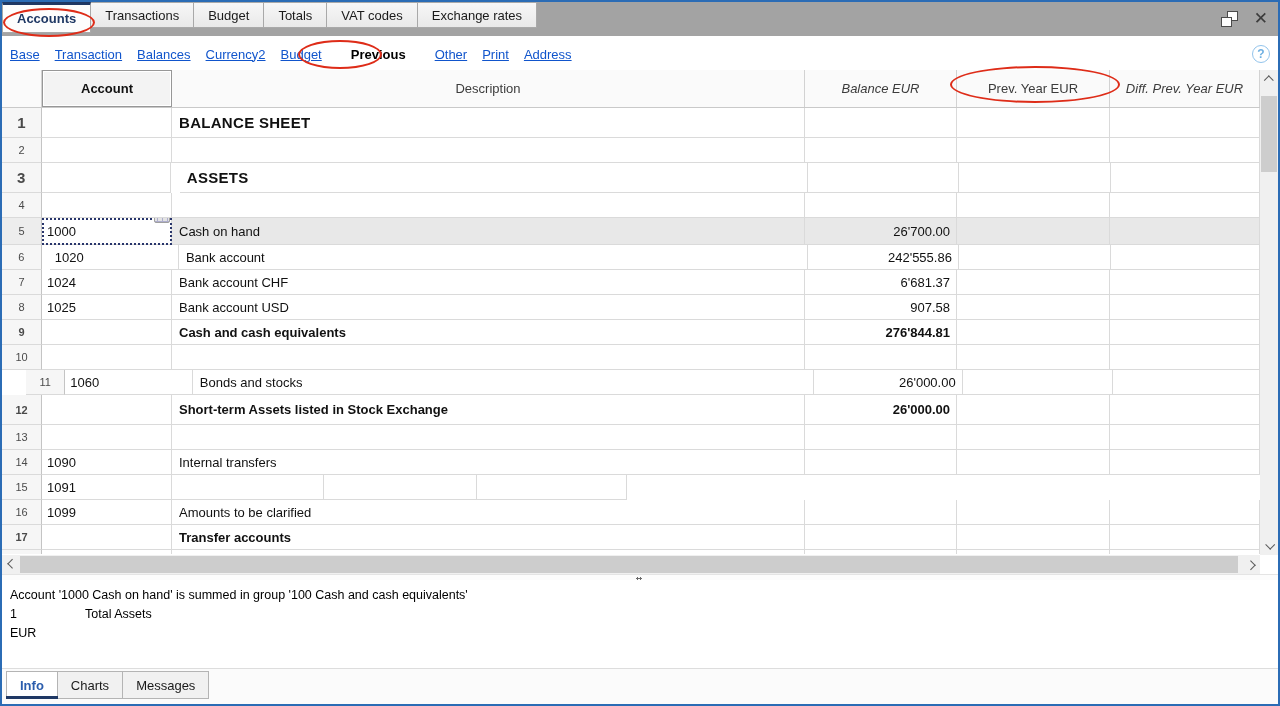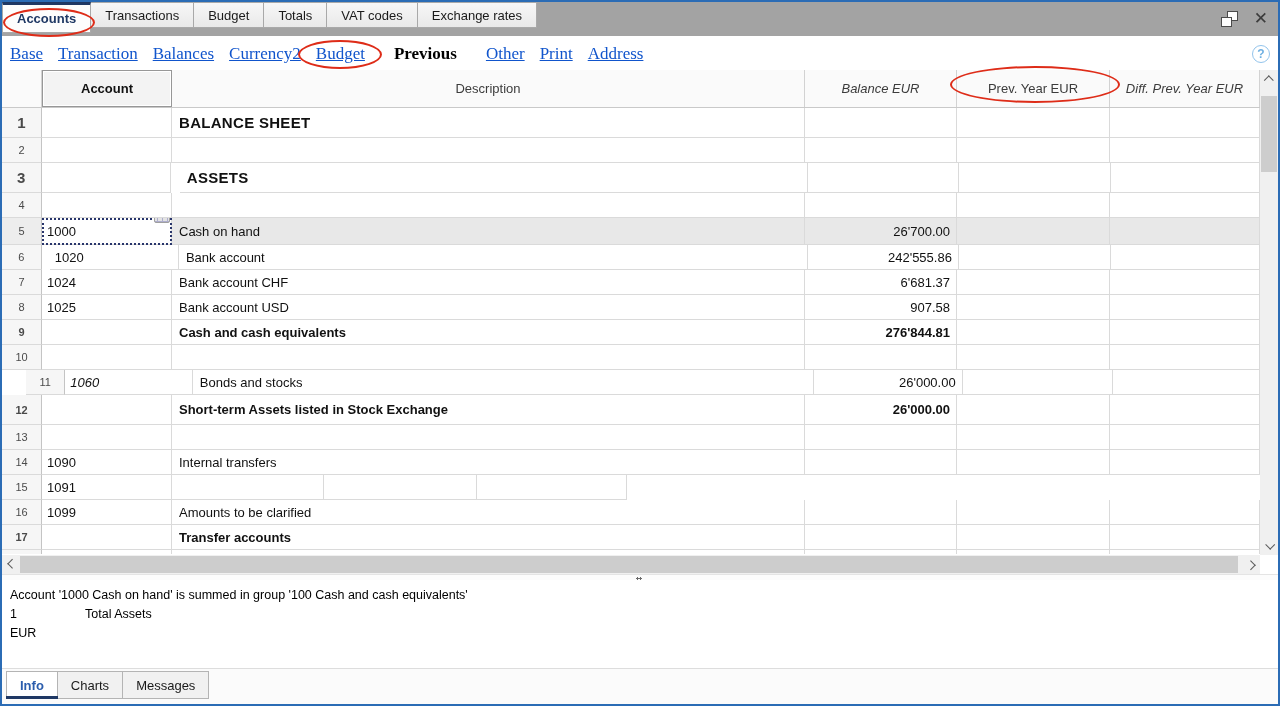--- a/index.html
+++ b/index.html
@@ -25,21 +25,21 @@
     color:#1f3864; font-weight:bold; border-left-width:1px;
   }
   .wincontrols{ position:absolute; right:10px; top:9px; display:flex; gap:16px; align-items:center; }
   .restore-ic{ position:relative; width:17px; height:16px; }
   .restore-ic .sq1{ position:absolute; right:0; top:0; width:11px; height:10px; border:1.5px solid #4a4a4a; background:#fdfdfd; }
   .restore-ic .sq2{ position:absolute; left:0; bottom:0; width:11px; height:10px; border:1.5px solid #4a4a4a; background:#fdfdfd; }
   .close-ic{ font-size:17px; color:#3c3c3c; line-height:16px; }
 
   
   .linkbar{ position:absolute; left:0; top:36px; width:1276px; height:32px; background:#fff; display:flex; align-items:center; padding-left:8px; gap:15px; }
-  .vlink{ font-size:17px; color:#1155cc; text-decoration:underline; cursor:pointer; white-space:nowrap;font-family:Liberation Serif, serif; }
+  .vlink{ font-size:13px; color:#1155cc; text-decoration:underline; cursor:pointer; white-space:nowrap; }
   .vlink.selected{ color:#000; font-weight:bold; text-decoration:none; padding:0 14px; }
   .help-badge{
     position:absolute; right:8px; top:7px; width:18px; height:18px; border-radius:50%;
     border:1.5px solid #93c4ec; color:#6fb0e2; font-size:12px; font-weight:bold;
     display:flex; align-items:center; justify-content:center;
   }
 
   
   .tablewrap{ position:absolute; left:0; top:68px; width:1258px; height:485px; background:#fff; }
   .thead{ position:relative; display:flex; height:38px; background:#fafafa; border-bottom:1px solid #c9c9c9; }
@@ -289,21 +289,21 @@
           <div class="cell acct" style="width: 130px;"></div>
           <div class="cell desc" style="width: 633px;"></div>
           <div class="cell amt" style="width: 152px;"></div>
           <div class="cell amt" style="width: 153px;"></div>
           <div class="cell amt" style="width: 150px;"></div>
         </div>
         <div class="trow" style="height: 25px; margin-left: 24px;">
           <div class="cell numcol" style="width: 40px;">
             <span class="">11</span>
           </div>
-          <div class="cell acct" style="width: 130px; font-style: italic;">
+          <div class="cell acct" style="width: 130px;">
             <span class="">1060</span>
           </div>
           <div class="cell desc" style="width: 633px;">
             <span class="">Bonds and stocks</span>
           </div>
           <div class="cell amt" style="width: 152px;">
             <span class="">26'000.00</span>
           </div>
           <div class="cell amt" style="width: 153px;"></div>
           <div class="cell amt" style="width: 150px;"></div>

